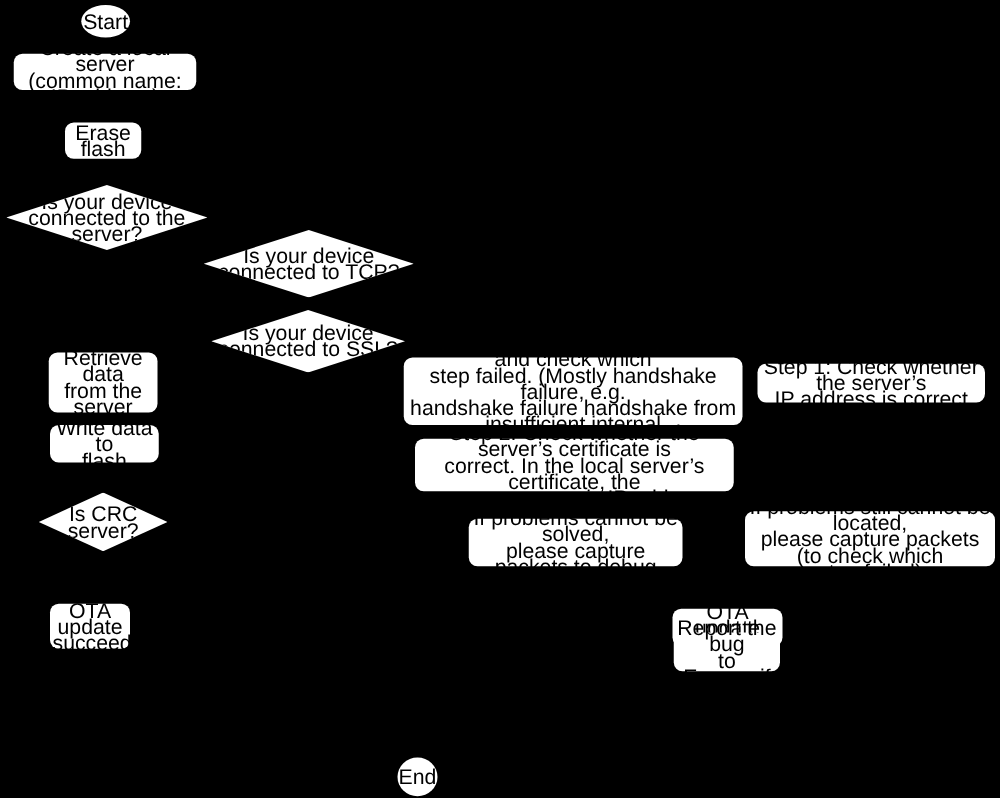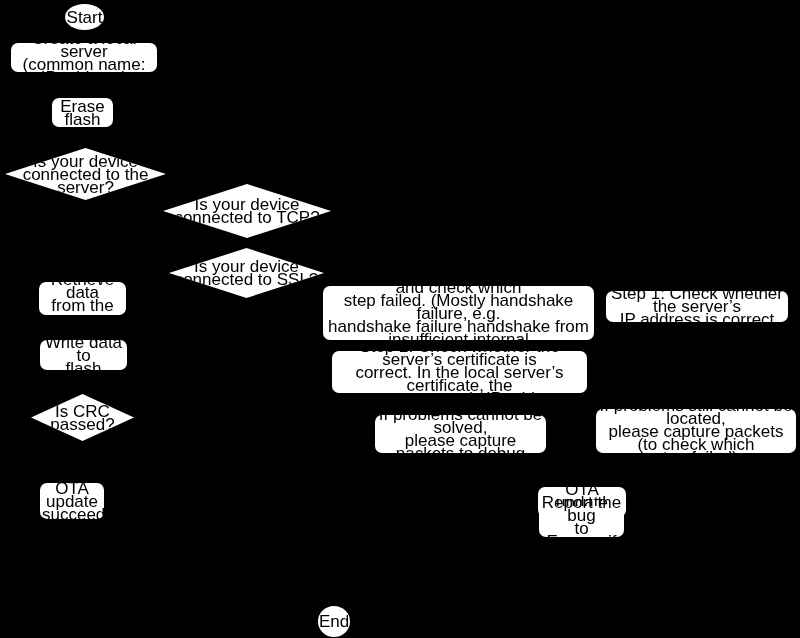--- a/index.html
+++ b/index.html
@@ -55,32 +55,32 @@
   <div class="node diamond" style="left:163px;top:184px;width:168px;height:54px">
     <span class="lbl">Is your device
 connected to TCP?</span>
   </div>
 
   <div class="node diamond" style="left:169px;top:248px;width:155px;height:50px">
     <span class="lbl">Is your device
 connected to SSL?</span>
   </div>
 
-  <div class="node box" style="left:39px;top:282px;width:87px;height:33px">
+  <div class="node box" style="left:39px;top:282px;width:87px;height:48px">
     <span class="lbl">Retrieve data
 from the server</span>
   </div>
 
   <div class="node box" style="left:40px;top:340px;width:87px;height:30px">
     <span class="lbl">Write data to
 flash</span>
   </div>
 
   <div class="node diamond" style="left:31px;top:394px;width:103px;height:47px">
-    <span class="lbl">Is CRC passed?</span>
+    <span class="lbl">Is CRC server?</span>
   </div>
 
   <div class="node box" style="left:40px;top:483px;width:64px;height:36px">
     <span class="lbl">OTA update
 succeeds</span>
   </div>
 
   <div class="node box" style="left:323px;top:286px;width:271px;height:54px">
     <span class="lbl">Step 1: Open debug in menuconfig and check which
 step failed. (Mostly handshake failure, e.g.

